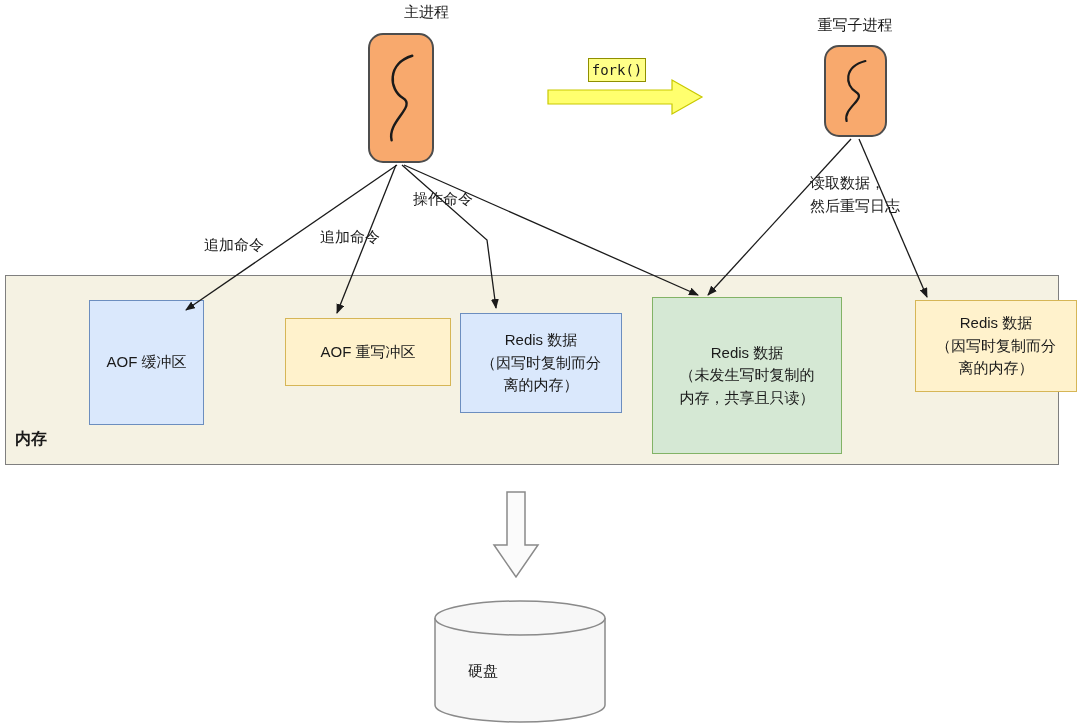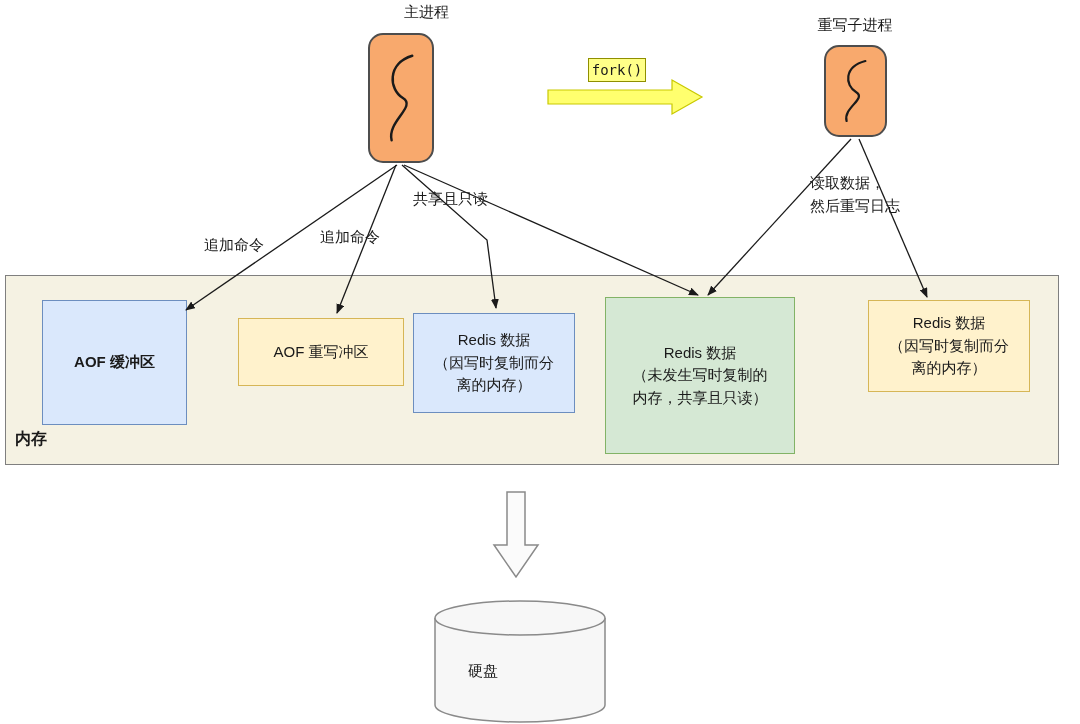--- a/index.html
+++ b/index.html
@@ -12,26 +12,26 @@
   .memory-region {
     position:absolute; left:5px; top:275px; width:1054px; height:190px;
     background:#f5f2e3; border:1px solid #7f7f7f; box-sizing:border-box; z-index:0;
   }
   .memory-label {
     position:absolute; left:9px; top:153px; font-weight:bold; font-size:16px;text-align:right;
   }
   .box {
     position:absolute; display:flex; align-items:center; justify-content:center;
     text-align:center; font-size:15px; line-height:1.5; white-space:pre-line;
-    z-index:1; box-sizing:border-box;
+    z-index:1; box-sizing:border-box;margin-left:47px;
   }
   .blue   { background:#dae8fc; border:1px solid #6c8ebf; }
   .yellow { background:#fff2cc; border:1px solid #d6b656; }
   .green  { background:#d5e8d4; border:1px solid #82b366; }
-  .b-aof-buffer        { left:42px;  top:300px; width:145px; height:125px;font-weight:bold; }
+  .b-aof-buffer        { left:42px;  top:300px; width:115px; height:125px; }
   .b-aof-rewrite       { left:238px; top:318px; width:166px; height:68px;  }
   .b-redis-cow-left    { left:413px; top:313px; width:162px; height:100px; }
   .b-redis-shared      { left:605px; top:297px; width:190px; height:157px; }
   .b-redis-cow-right   { left:868px; top:300px; width:162px; height:92px;  }
   .proc {
     position:absolute; background:#f8a96d; border:2px solid #4d4d4d;
     border-radius:15px; z-index:1; box-sizing:border-box;
     display:flex; align-items:center; justify-content:center;
   }
   .proc-main  { left:368px; top:33px; width:66px; height:130px; }
@@ -117,18 +117,18 @@
       <path d="M435,618 L435,705 A85,17 0 0 0 605,705 L605,618" fill="#f7f7f7" stroke="#8a8a8a" stroke-width="1.5"></path>
       <ellipse cx="520" cy="618" rx="85" ry="17" fill="#f7f7f7" stroke="#8a8a8a" stroke-width="1.5"></ellipse>
     </g>
   </svg>
 
   <div class="label l-main">主进程</div>
   <div class="label l-child">重写子进程</div>
   <div class="fork-box">fork()</div>
   <div class="label l-append1">追加命令</div>
   <div class="label l-append2">追加命令</div>
-  <div class="label l-operate">共享且只读</div>
+  <div class="label l-operate">操作命令</div>
   <div class="label l-read">读取数据，
 然后重写日志</div>
   <div class="label l-disk">硬盘</div>
 
 </div>
 
 </body></html>

